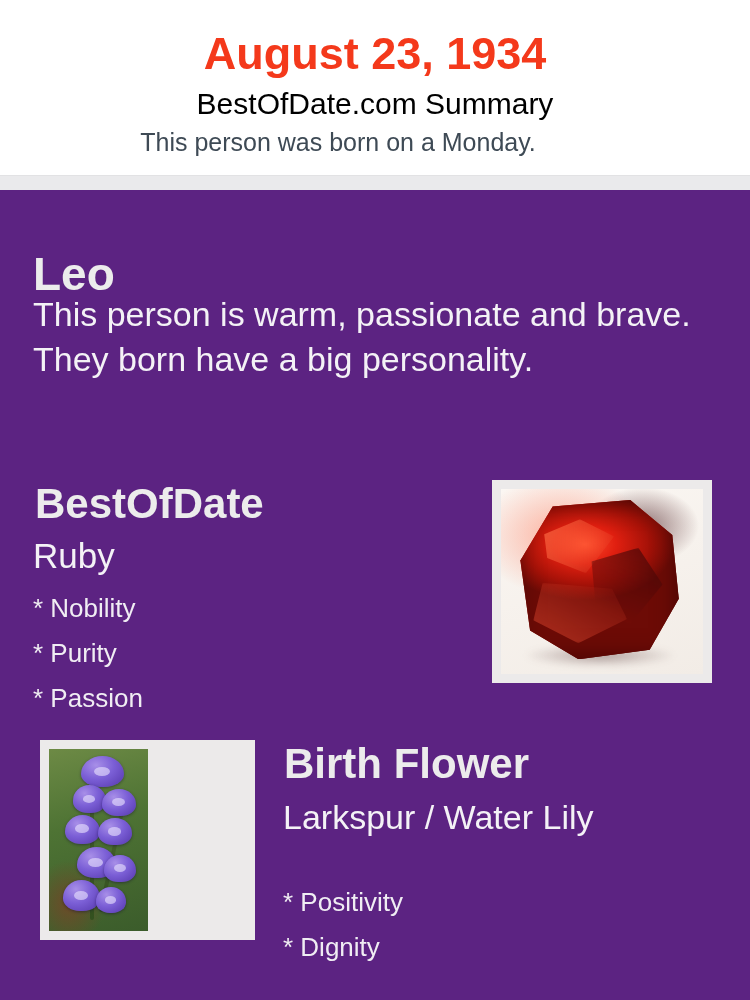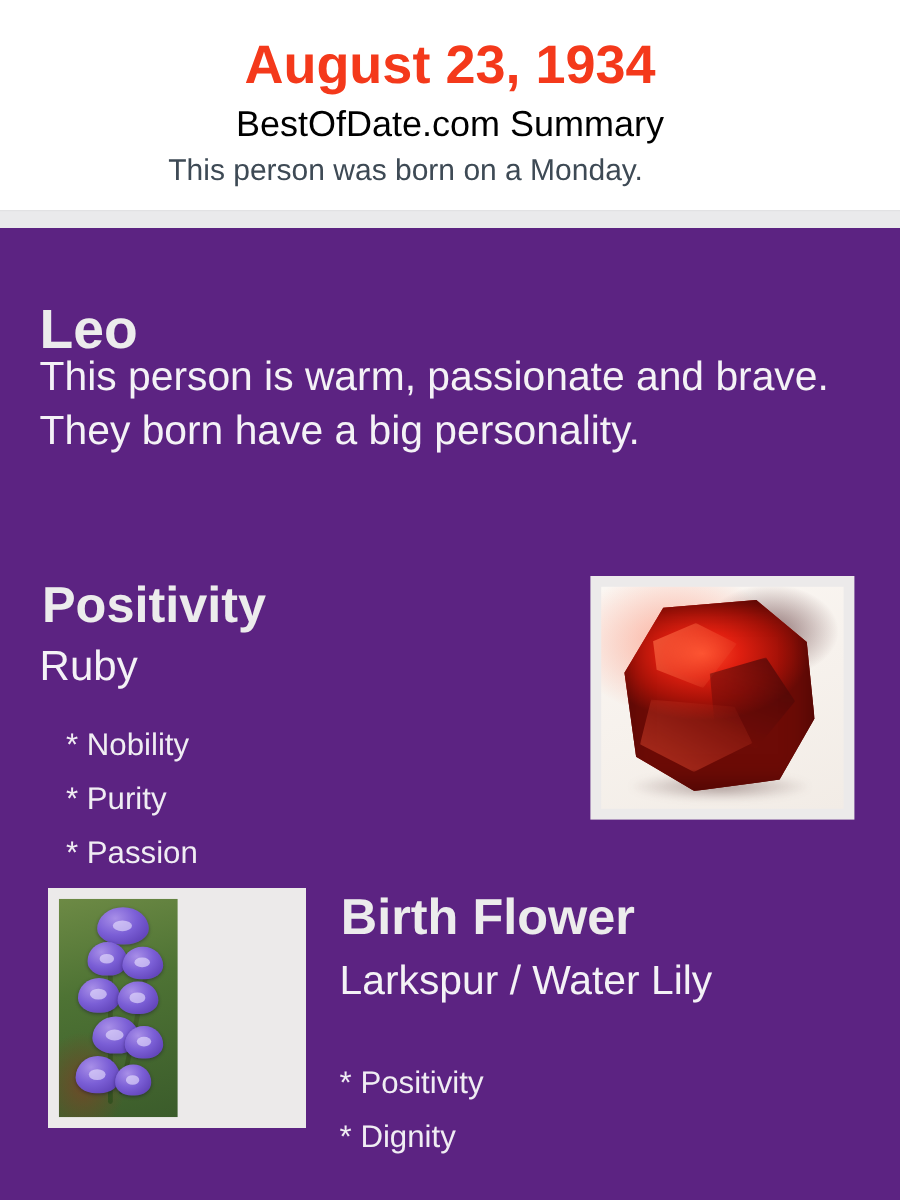--- a/index.html
+++ b/index.html
@@ -126,23 +126,22 @@
     left: 33px;
     top: 535px;
     font-size: 35px;
     font-weight: 400;
     line-height: 42px;
     color: #f4f2f6;
   }
   .birthstone-traits {
     position: absolute;
     left: 33px;
-    top: 598px;
+    top: 586px;
     width: 420px;
-    margin-left: 22px;
   }
   .birthstone-traits .trait {
     font-size: 26px;
     font-weight: 400;
     line-height: 45px;
     color: #f0edf3;
     white-space: nowrap;
   }
 
   
@@ -312,21 +311,21 @@
     <div class="header-weekday">This person was born on a Monday.</div>
   </div>
 
   <div class="divider-band"></div>
 
   <div class="panel"></div>
 
   <div class="zodiac-name">Leo</div>
   <div class="zodiac-desc">This person is warm, passionate and brave. They born have a big personality.</div>
 
-  <div class="birthstone-title">Positivity</div>
+  <div class="birthstone-title">BestOfDate</div>
   <div class="birthstone-name">Ruby</div>
   <div class="birthstone-traits">
     <div class="trait">* Nobility</div>
     <div class="trait">* Purity</div>
     <div class="trait">* Passion</div>
   </div>
 
   <div class="photo-frame gem-frame">
     <div class="photo gem-photo">
       <div class="gem-shadow"></div>

